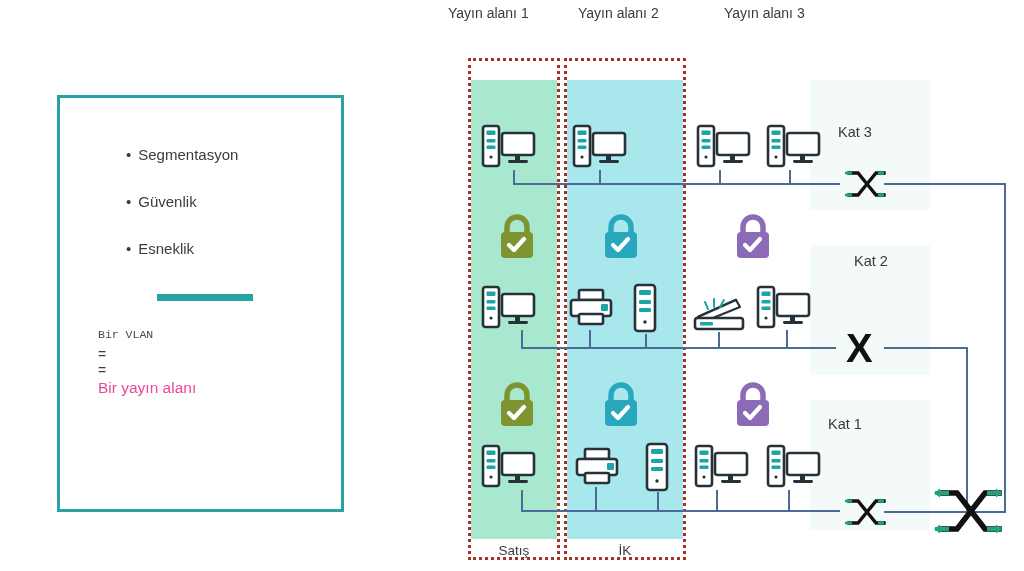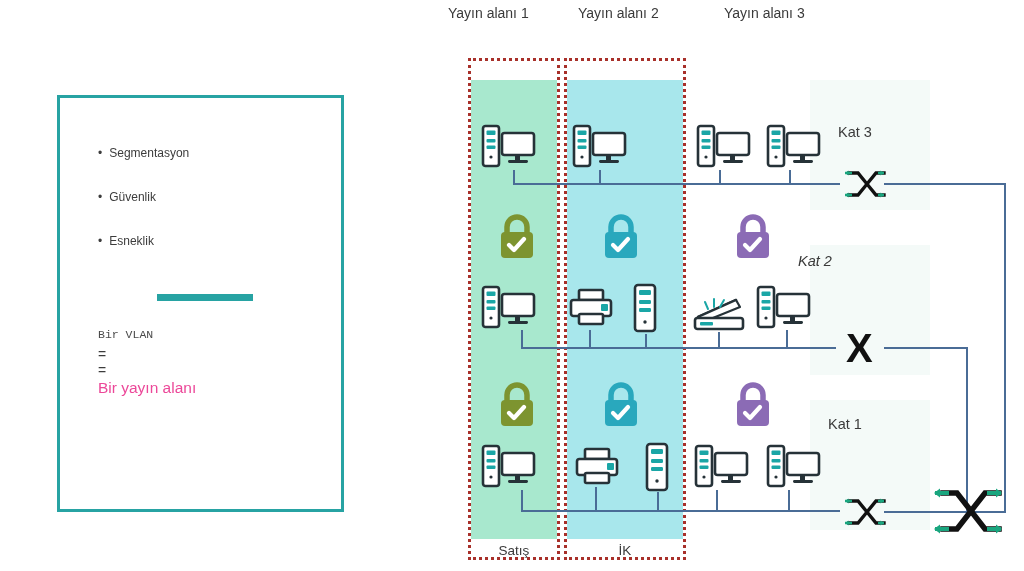--- a/index.html
+++ b/index.html
@@ -16,22 +16,23 @@
     position: absolute; left: 10px; top: 20px;
     font-size: 25px; color: #2b2b2b; letter-spacing: .2px;
   }
   #info-card {
     position: absolute; left: 57px; top: 95px;
     width: 287px; height: 417px;
     border: 3px solid #27a3a3; background: #fff;
   }
   .bullet-list { position: absolute; left: 38px; top: 48px; }
   .bullet-item {
-    font-size: 12px; color: #3c3c3c; margin-bottom: 30px;
+    font-size: 15px; color: #3c3c3c; margin-bottom: 30px;
     white-space: nowrap;
+    margin-left: 28px;
   }
   .bullet-item .dot { margin-right: 7px; }
   #teal-rule {
     position: absolute; left: 97px; top: 196px;
     width: 96px; height: 7px; background: #27a3a3;
   }
   #eq-block { position: absolute; left: 38px; top: 230px; }
   .eq-small { font-size: 11.5px; color: #4a4a4a; margin-bottom: 5px; font-family: Liberation Mono, monospace; }
   .eq-sign  { font-size: 14px; color: #3c3c3c; line-height: 1.15; }
   .eq-big   { font-size: 17px; color: #2b2b2b; line-height: 1.35; }
@@ -125,21 +126,21 @@
     <div class="vlan-col" style="left:564px; top:58px; width:122px; height:502px;">
       <div class="vlan-fill" style="top:19px; width:116px; height:459px; background:#a8e7ec;"></div>
       <div class="col-caption" style="top:482px;">İK</div>
     </div>
     <div class="vlan-col" style="left:468px; top:58px; width:92px; height:502px;">
       <div class="vlan-fill" style="top:19px; width:86px; height:459px; background:#a8e8ce;"></div>
       <div class="col-caption" style="top:482px;">Satış</div>
     </div>
 
     <div class="floor-label" style="left:838px; top:87px;margin-top:37px;">Kat 3</div>
-    <div class="floor-label" style="left:798px; top:253px;font-style:italic;">Kat 2</div>
+    <div class="floor-label" style="left:854px; top:253px;">Kat 2</div>
     <div class="floor-label" style="left:828px; top:416px;">Kat 1</div>
 
     <div class="dev" style="left:481px; top:124px;">
       <svg width="56" height="46" viewBox="0 0 56 46">
         <rect x="2" y="2" width="16" height="40" rx="2.5" fill="#fff" stroke="#263238" stroke-width="2.6"></rect>
         <rect x="5.5" y="6.5" width="9" height="4.5" rx="1" fill="#1aa6a6"></rect>
         <rect x="5.5" y="15" width="9" height="3.5" rx="1" fill="#1aa6a6"></rect>
         <rect x="5.5" y="21.5" width="9" height="3.5" rx="1" fill="#1aa6a6"></rect>
         <circle cx="10" cy="33" r="1.6" fill="#263238"></circle>
         <rect x="21" y="9" width="32" height="22" rx="2.5" fill="#fff" stroke="#263238" stroke-width="2.6"></rect>

